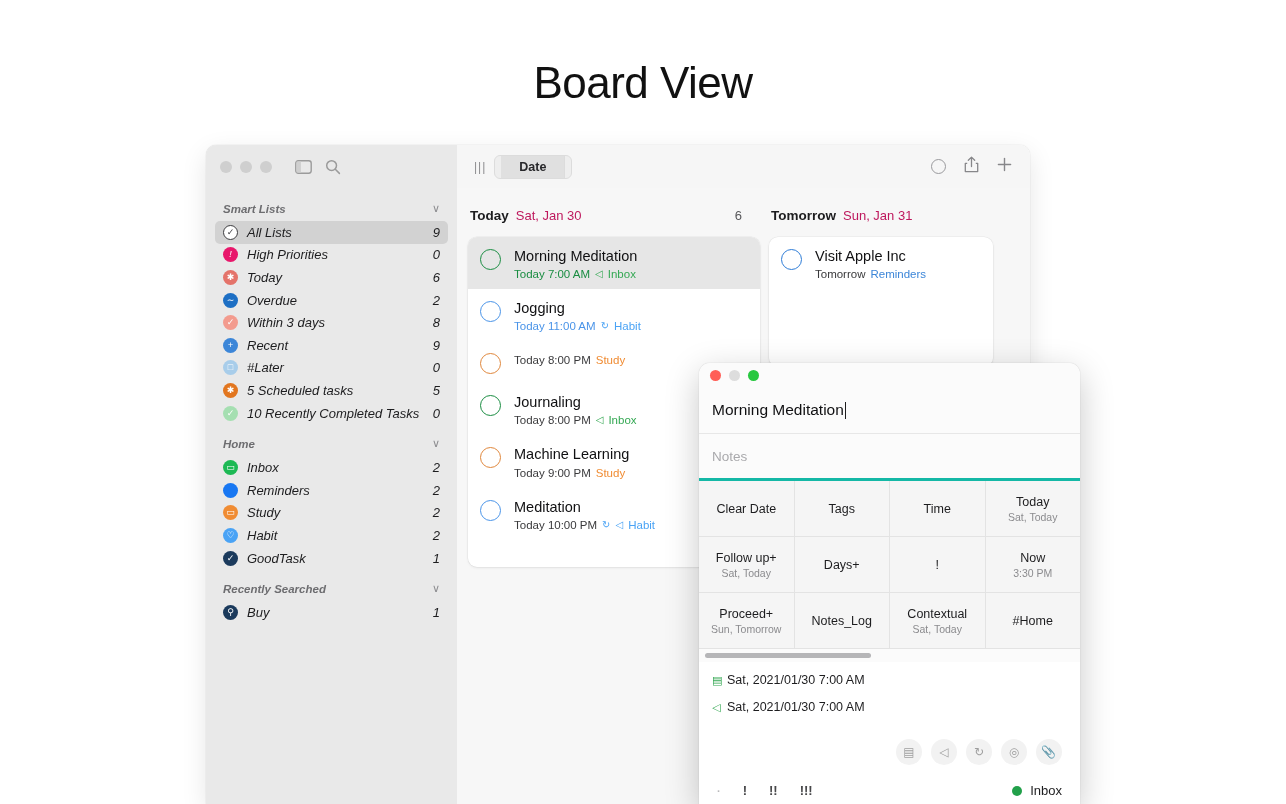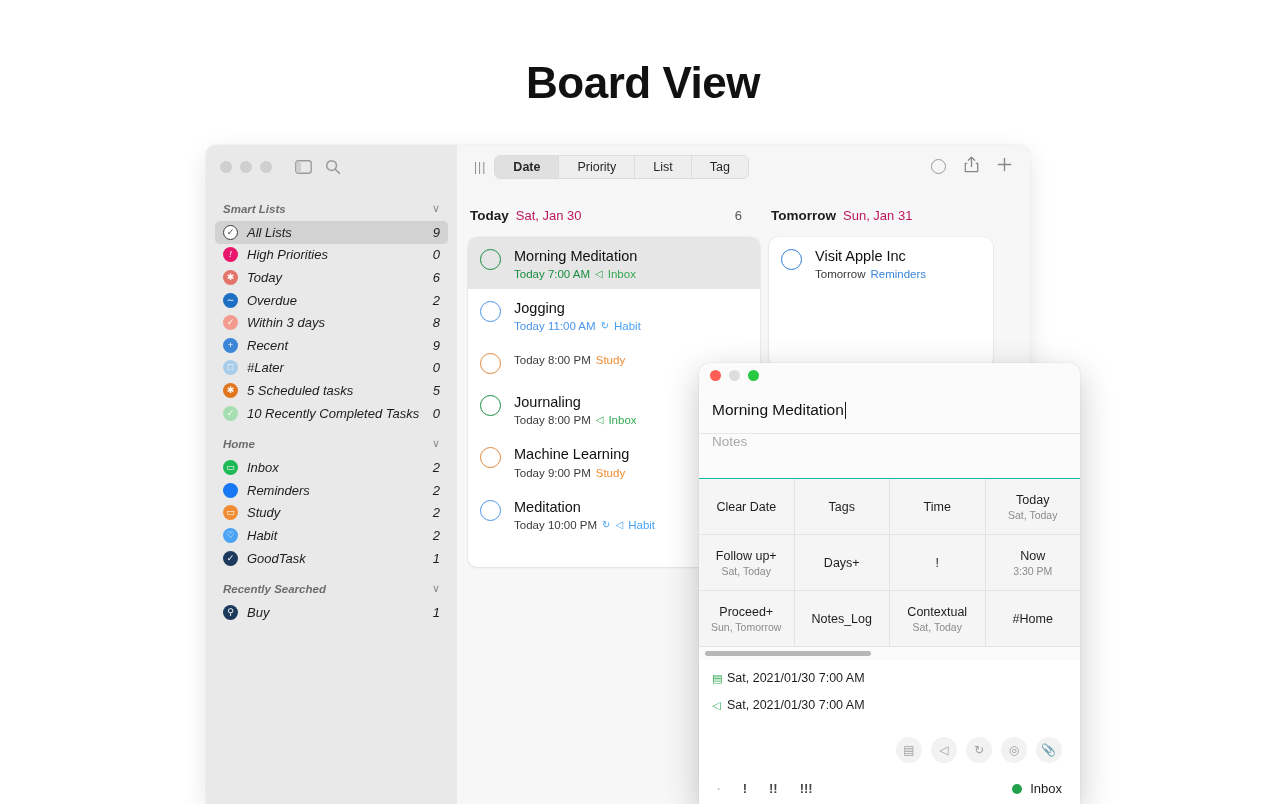--- a/index.html
+++ b/index.html
@@ -5,21 +5,21 @@
   html,body{margin:0;padding:0;}
   body{
     width:1286px;height:804px;
     background:#ffffff;
     font-family:"Liberation Sans","DejaVu Sans",sans-serif;
     overflow:hidden;position:relative;
     -webkit-font-smoothing:antialiased;
   }
   .page-title{
     position:absolute;left:0;top:58px;width:1286px;text-align:center;
-    font-size:44px;font-weight:bold;color:#111111;letter-spacing:-0.5px;
+    font-size:44px;font-weight:normal;color:#111111;letter-spacing:-0.5px;
   }
 
   
   .app-window{
     position:absolute;left:206px;top:145px;width:824px;height:659px;
     background:#ffffff;
     border-top-left-radius:10px;border-top-right-radius:10px;
     box-shadow:0 0 1px rgba(0,0,0,0.28), 0 8px 26px rgba(0,0,0,0.10);
     overflow:hidden;
   }
@@ -54,21 +54,21 @@
   .content{
     position:absolute;left:251px;top:0;width:573px;height:659px;background:#ffffff;
   }
   .toolbar{
     height:43px;background:#f6f6f6;border-bottom:1px solid #e3e3e3;
     display:flex;align-items:center;padding:0 10px;
   }
   .tb-lines{color:#8c8c8f;margin-right:8px;margin-left:7px;letter-spacing:1px;font-size:12px;}
   .seg{
     display:flex;align-items:center;background:#eeeeee;border-radius:6px;
-    border:1px solid #dcdcdc;overflow:hidden;height:22px;
+    border:1px solid #dcdcdc;overflow:hidden;height:22px;flex-direction:column;
   }
   .seg-item{
     font-size:12.5px;color:#28282b;padding:0 18px;height:22px;line-height:22px;
     border-right:1px solid #dcdcdc;white-space:nowrap;
   }
   .seg-item:last-child{border-right:none;}
   .seg-item.active{background:#e0e0e0;font-weight:bold;}
   .tb-right{margin-left:auto;display:flex;align-items:center;gap:18px;padding-right:8px;color:#87878a;}
   .tb-circle{width:13px;height:13px;border-radius:50%;border:1.4px solid #9a9a9d;}
 
@@ -106,22 +106,22 @@
     background:#ffffff;border-radius:11px 11px 0 0;
     box-shadow:0 0 1px rgba(0,0,0,0.3), 0 10px 34px rgba(0,0,0,0.22);
     overflow:hidden;
   }
   .pop-chrome{height:24px;display:flex;align-items:center;padding-left:11px;gap:8px;background:#fbfbfb;}
   .ptl{width:11px;height:11px;border-radius:50%;}
   .pop-title-row{height:46px;display:flex;align-items:center;padding:0 13px;background:#fbfbfb;
     border-bottom:1px solid #e7e7e7;}
   .pop-title{font-size:15.5px;color:#101012;}
   .caret{display:inline-block;width:1.2px;height:17px;background:#1d1d1f;margin-left:1px;vertical-align:-3px;}
-  .pop-notes{height:44px;display:flex;padding:0 13px;background:#fbfbfb;
-    border-bottom:1px solid #14b8a6;}
+  .pop-notes{height:44px;display:flex;align-items:center;padding:0 13px;background:#fbfbfb;
+    border-bottom:3px solid #14b8a6;}
   .pop-notes span{font-size:13.5px;color:#a9a9ac;}
   .grid{display:grid;grid-template-columns:repeat(4,1fr);background:#e3e3e3;gap:1px;border-bottom:1px solid #e3e3e3;}
   .gcell{background:#f5f5f5;height:55px;display:flex;flex-direction:column;align-items:center;justify-content:center;}
   .gcell .gl{font-size:12.5px;color:#1d1d1f;}
   .gcell .gs{font-size:10.5px;color:#8b8b8e;margin-top:2px;}
   .scroll-track{height:13px;background:#fbfbfb;display:flex;align-items:center;padding:0 6px;}
   .scroll-thumb{height:5px;width:166px;border-radius:3px;background:#b6b6b8;}
   .pop-dates{padding:11px 13px 0 13px;}
   .drow{display:flex;align-items:center;margin-bottom:13px;}
   .drow .di{width:15px;color:#34a853;font-size:11px;display:flex;align-items:center;}

